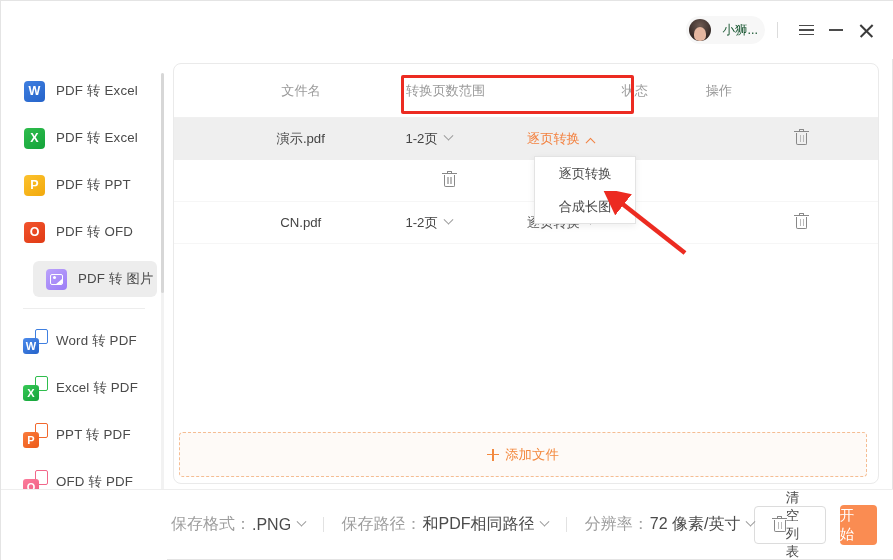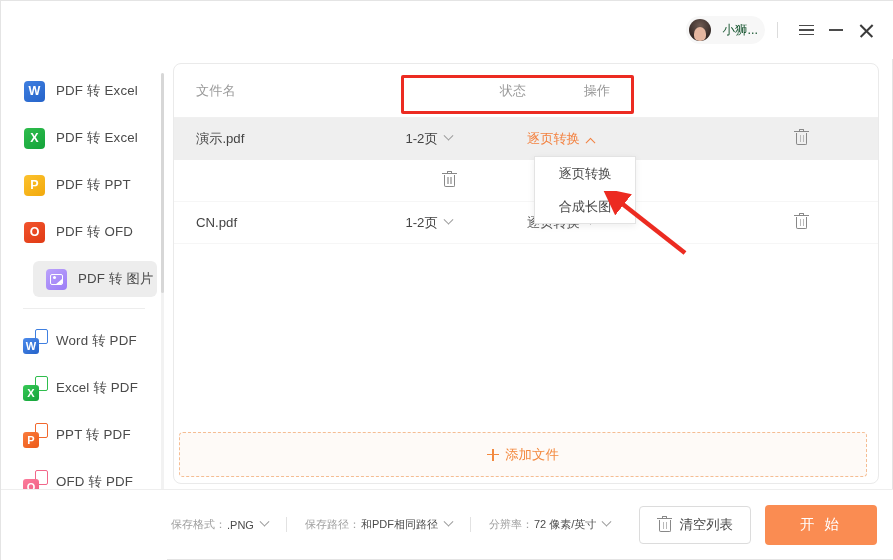--- a/index.html
+++ b/index.html
@@ -165,21 +165,21 @@
     width: 706px; height: 421px;
     background: #ffffff;
     border: 1px solid #eaeaea; border-radius: 8px;
     overflow: visible;
   }
   .thead {
     display: flex; align-items: center;
     height: 54px; border-bottom: 1px solid #f0f0f0;
     font-size: 13.2px; color: #9a9a9a;
   }
-  .col-name   { width: 232px; padding-left: 22px; }
+  .col-name   { width: 232px; padding-left: 22px; text-align: center; }
   .col-range  { width: 122px; }
   .col-set    { width: 148px; }
   .col-status { width: 120px; }
   .col-act    { width: 84px; }
   .thead .col-status, .thead .col-act { text-align: right; }
 
   .trow {
     display: flex; align-items: center;
     height: 42px; font-size: 13.2px; color: #444444;
     border-bottom: 1px solid #f6f6f6;
@@ -258,21 +258,21 @@
   .plus::after  { top: 0; left: 5.2px; height: 12px; width: 1.8px; }
 
   
   .bottombar {
     position: absolute; left: 0; bottom: 0;
     width: 893px; height: 70px;
     border-top: 1px solid #eeeeee;
     background: #ffffff;
     display: flex; align-items: center;
   }
-  .opt { display: flex; align-items: center; font-size: 11px; white-space: nowrap; }
+  .opt { display: flex; align-items: center; font-size: 16px; white-space: nowrap; }
   .opt .lbl { color: #9e9e9e; }
   .opt .val { color: #4b4b4b; margin-left: 1px; }
   .opt .chev { margin-left: 7px; }
   .opt-sep { width: 1px; height: 15px; background: #e2e2e2; margin: 0 18px; }
   .btn-clear {
     margin-left: auto;
     height: 38px; padding: 0 17px;
     border: 1px solid #dcdcdc; border-radius: 4px; background: #fff;
     display: flex; align-items: center; gap: 7px;
     font-size: 13.4px; color: #4b4b4b;
@@ -385,20 +385,21 @@
     </div>
 
     <div class="side-scroll-track"></div>
     <div class="side-scroll"></div>
   </div>
 
   <div class="content">
 
     <div class="thead">
       <div class="col-name">文件名</div>
+      <div class="col-range">转换页数范围</div>
       <div class="col-status">状态</div>
       <div class="col-act">操作</div>
     </div>
 
     <div class="trow hl">
       <div class="col-name fname">演示.pdf</div>
       <div class="col-range cell-flex">
         <span>1-2页</span>
         <span class="chev"></span>
       </div>

